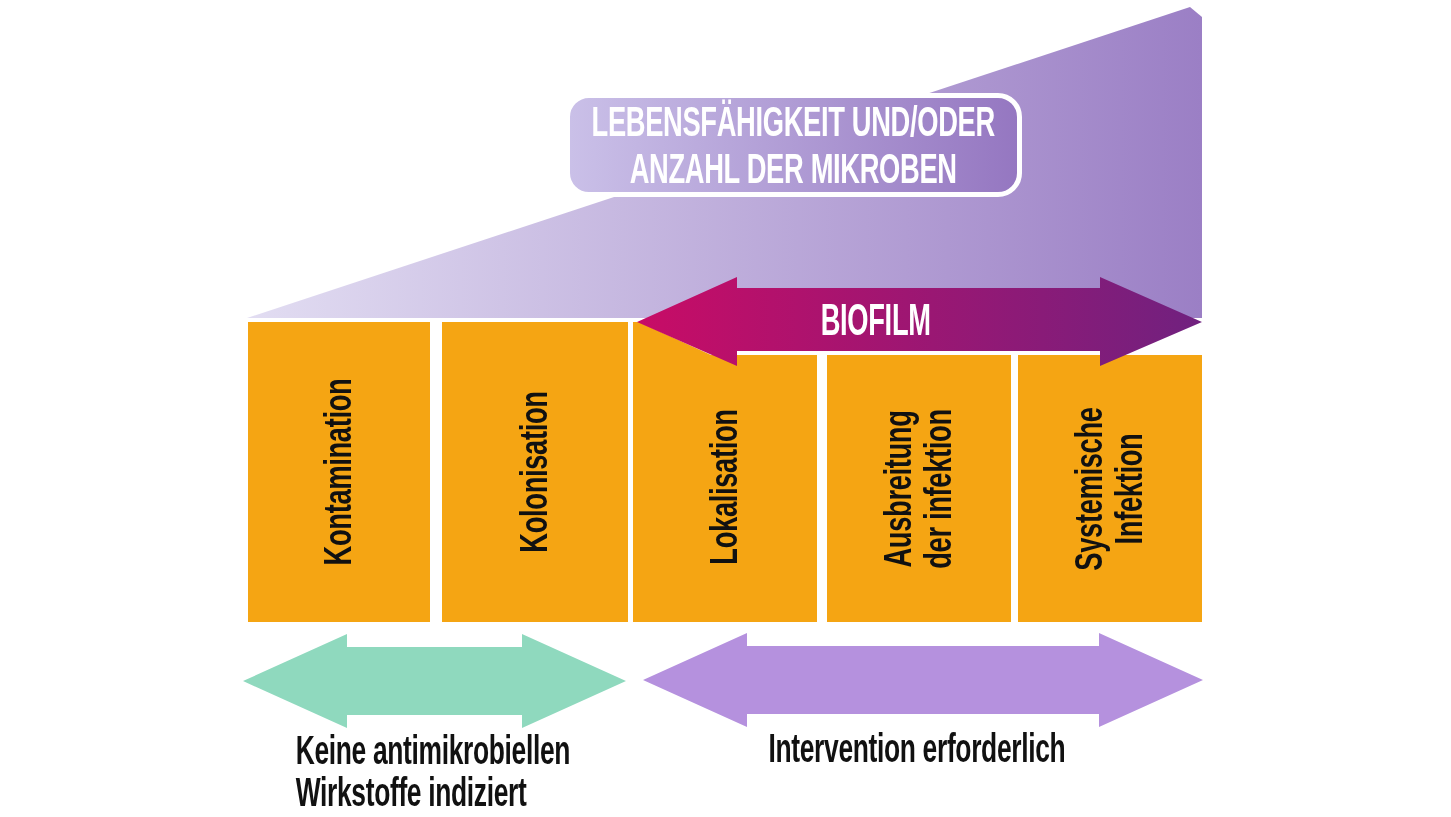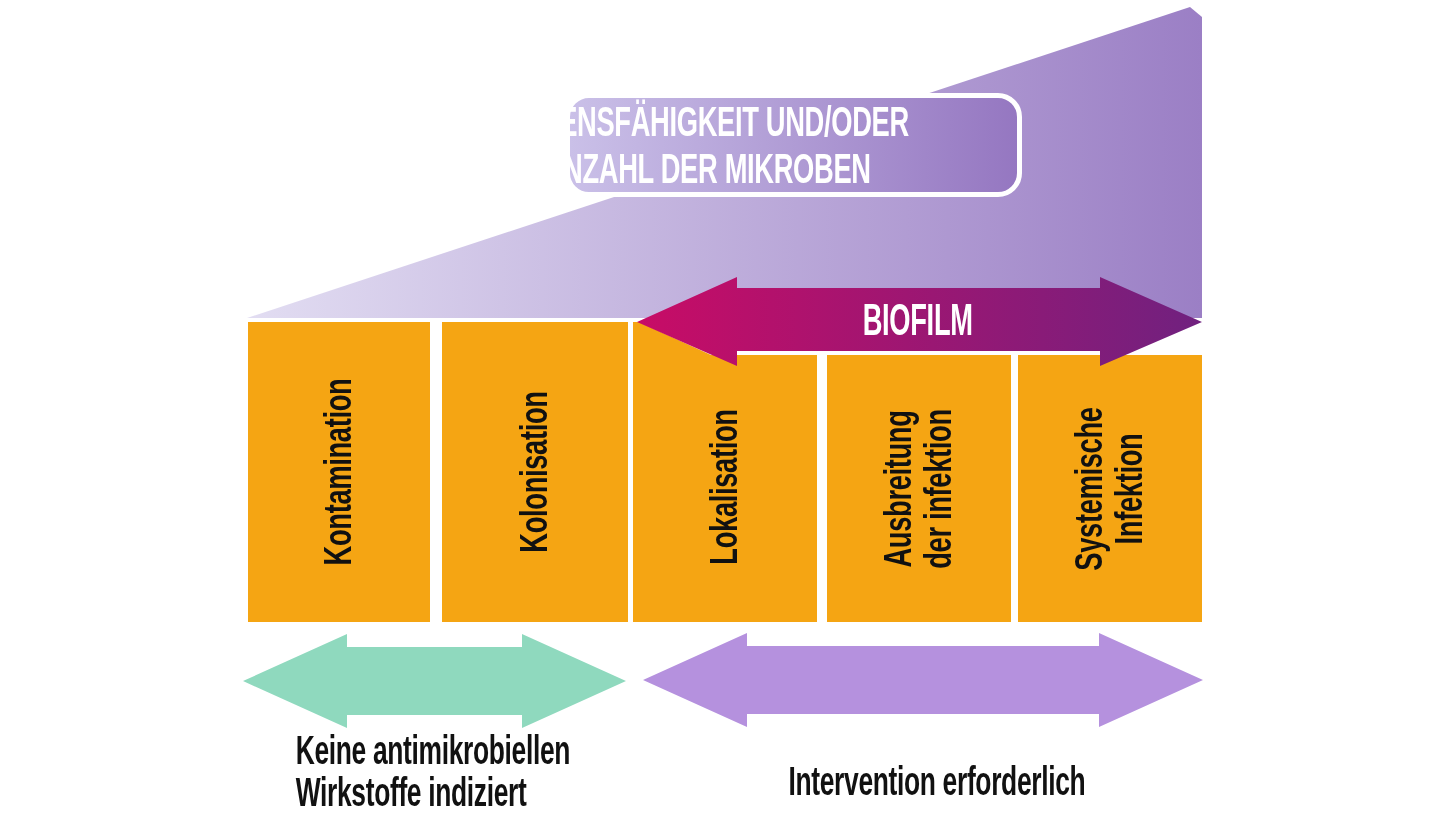--- a/index.html
+++ b/index.html
@@ -39,54 +39,54 @@
   }
   .vlabel span { display:block; }
 
   .title-box {
     position:absolute; z-index:3;
     left:565px; top:93px; width:457px; height:104px;
     box-sizing:border-box;
     border:5px solid #ffffff;
     border-radius:24px;
     background:linear-gradient(90deg,var(--titlebox-start),var(--titlebox-end));
-    display:flex; align-items:center; justify-content:flex-end;
+    display:flex; align-items:center; justify-content:center;
   }
   .title-text {
     transform:scaleX(0.65); transform-origin:center;
     white-space:nowrap; text-align:center;
     color:var(--text-white);
     font-size:42px; line-height:47px; letter-spacing:-0.5px;
   }
   .title-text span { display:block; }
 
   .biofilm-label {
     position:absolute; z-index:3;
-    left:808px; top:298px; width:220px; height:44px;
+    left:766px; top:298px; width:220px; height:44px;
     display:flex; align-items:center; justify-content:center;
     color:var(--text-white);
   }
   .biofilm-label .condense {
     transform:scaleX(0.62); transform-origin:center;
     white-space:nowrap; font-size:44px; letter-spacing:-0.5px;
   }
 
   .bottom-label {
     position:absolute; z-index:3;
     color:var(--text-black);
   }
   .bottom-label .condense {
     display:inline-block;
     transform:scaleX(0.66); transform-origin:center;
     white-space:nowrap;
     font-size:40px; line-height:1.05; letter-spacing:-0.5px;
   }
   .bottom-label .condense span { display:block; }
   #label-left  { left:225px; top:729px; width:420px; }
-  #label-right { left:712px; top:727px; width:446px;margin-top:33px; }
+  #label-right { left:692px; top:727px; width:446px; }
 </style>
 </head>
 <body>
 
 <div class="stage">
 
   <svg id="bg-layer" class="layer" viewBox="0 0 1451 817">
     <defs>
       <linearGradient id="wedgeGrad" gradientUnits="userSpaceOnUse" x1="247" y1="0" x2="1202" y2="0">
         <stop class="sa" offset="0"></stop>

